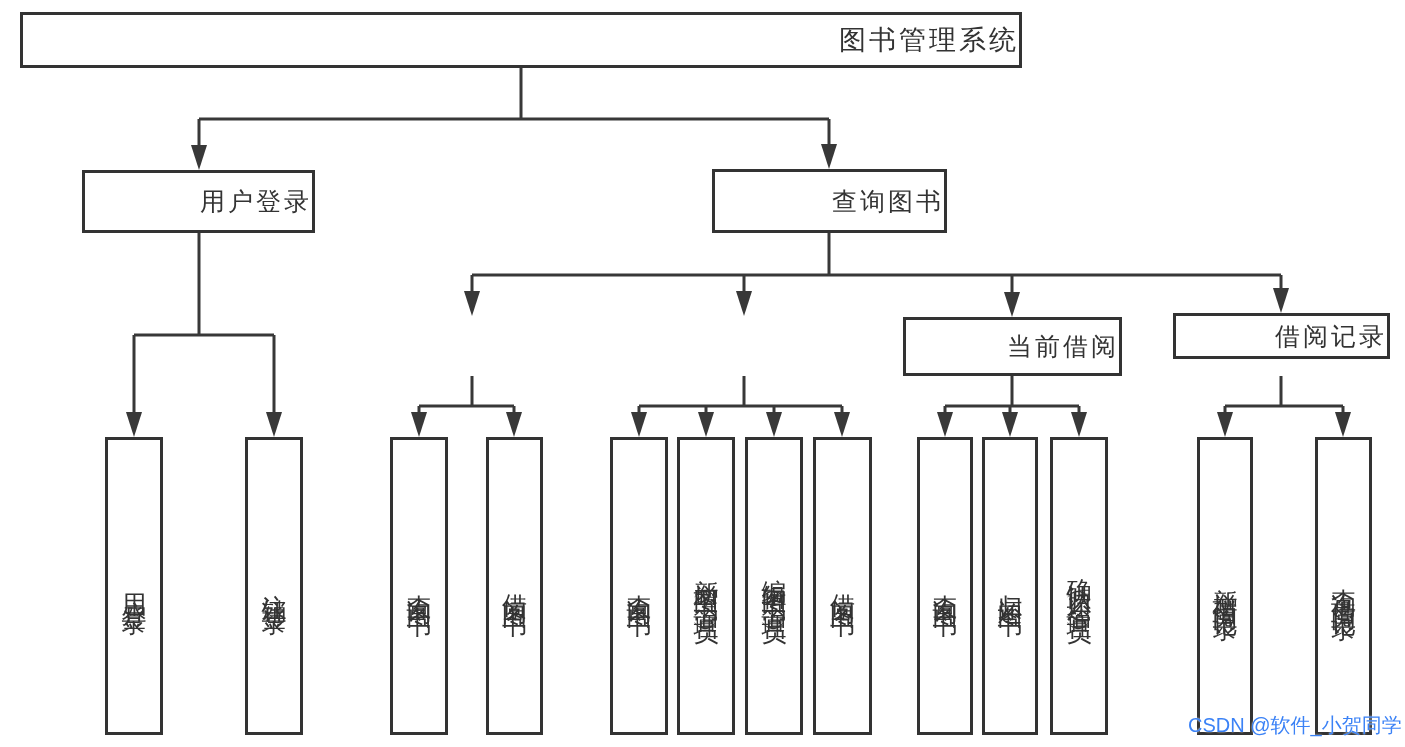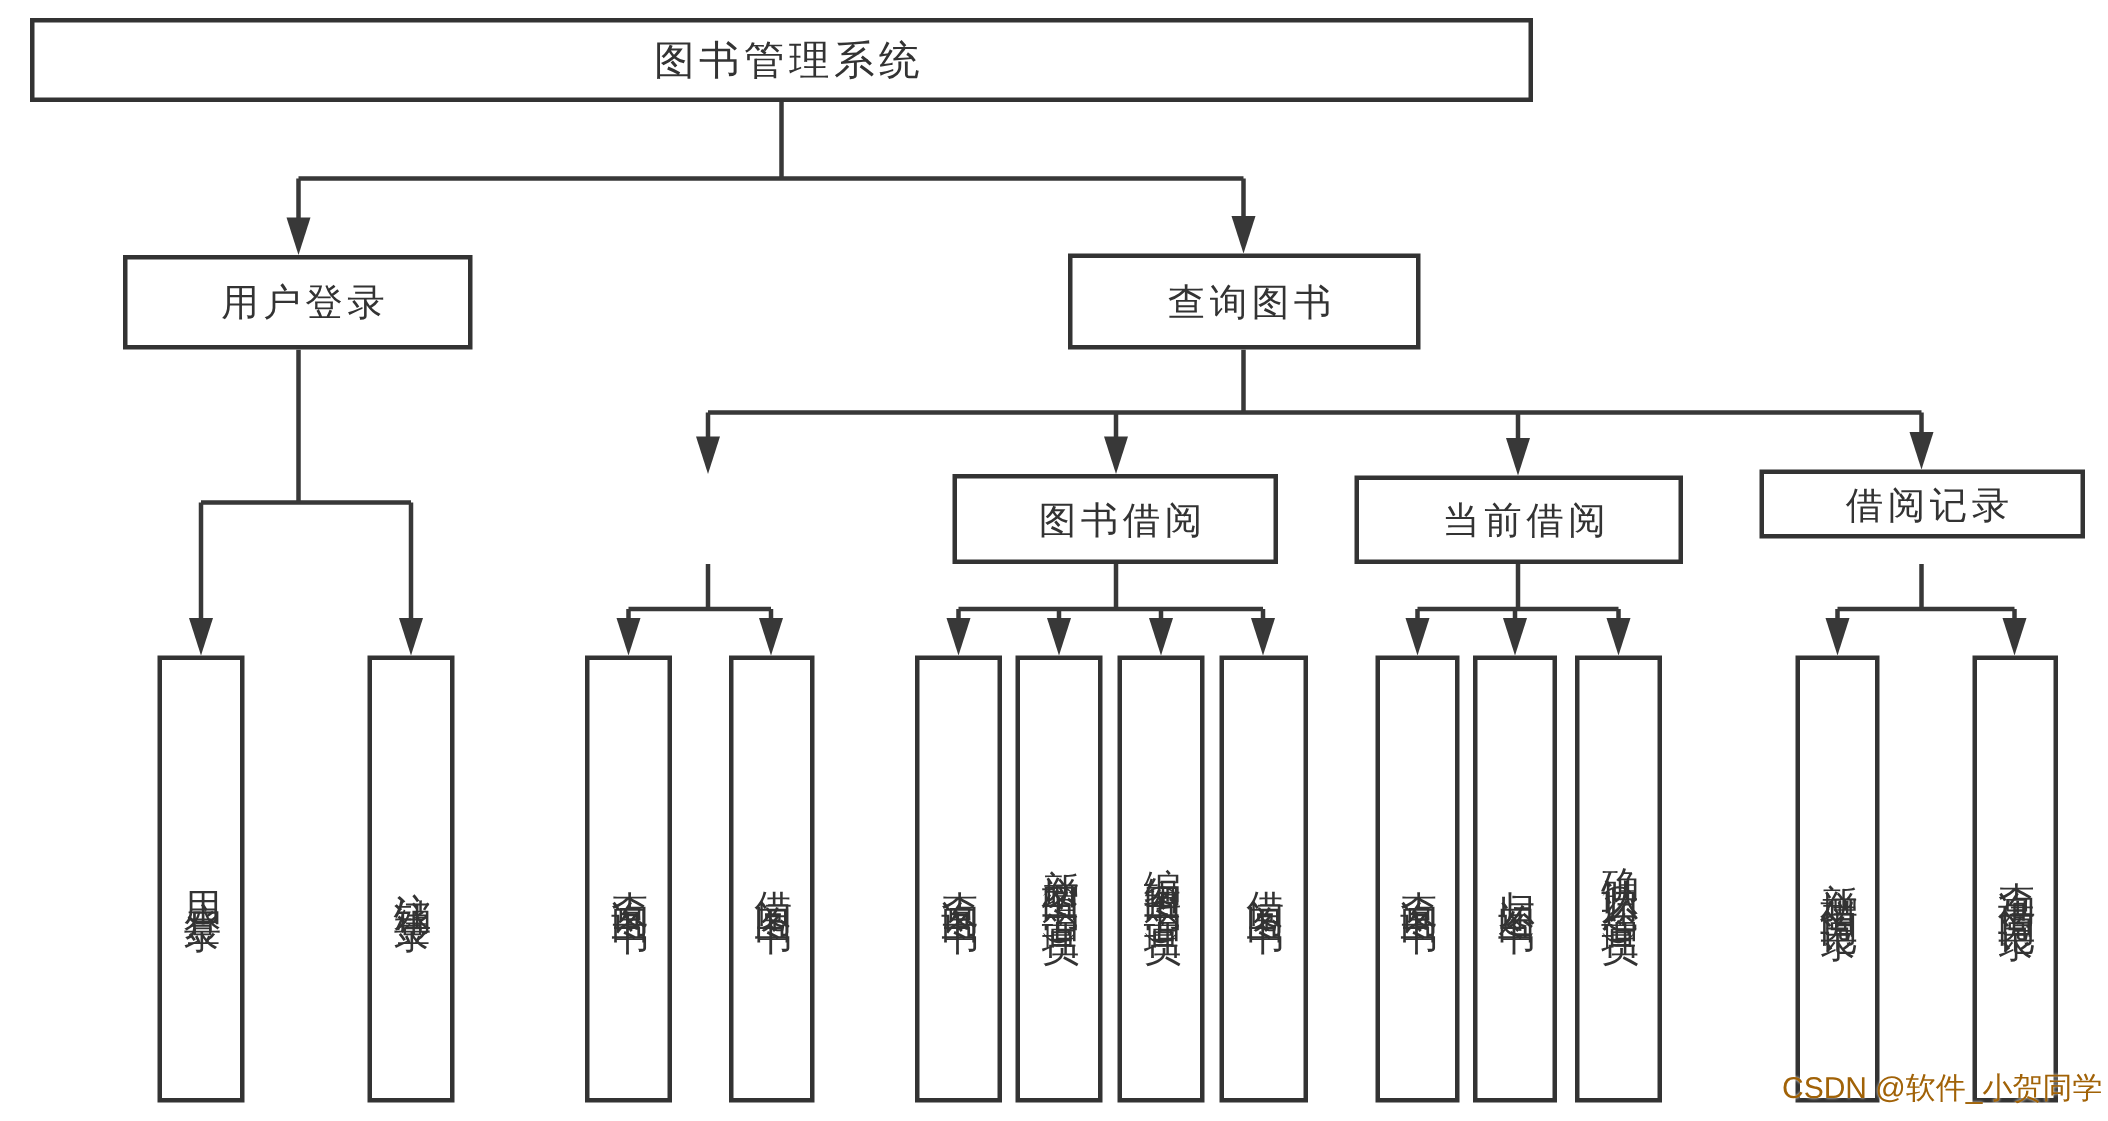--- a/index.html
+++ b/index.html
@@ -25,21 +25,21 @@
     fill: #383838;
     stroke: none;
   }
   .node {
     position: absolute;
     box-sizing: border-box;
     border: 3px solid #333333;
     background: #ffffff;
     display: flex;
     align-items: center;
-    justify-content: center;
+    justify-content: flex-end;
     color: #333333;
     font-size: 25px;
     letter-spacing: 3px;
     white-space: nowrap;
     padding-left: 10px;
   }
   .vnode {
     position: absolute;
     box-sizing: border-box;
     border: 3px solid #333333;
@@ -78,21 +78,21 @@
   #n-cb-return  { left: 982px;  width: 56px; }
   #n-cb-confirm { left: 1050px; width: 58px; }
   #n-br-add     { left: 1197px; width: 56px; }
   #n-br-query   { left: 1315px; width: 57px; }
   .watermark {
     position: absolute;
     left: 1188px;
     top: 712px;
     width: 210px;
     font-size: 20px;
-    color: #a16207;
+    color: #3b82f6;
     text-shadow: 0 0 2px #ffffff;
     white-space: nowrap;
     z-index: 5;
   }
 </style>
 </head>
 <body>
 
 <div class="canvas">
 
@@ -152,23 +152,20 @@
 
   <div class="node" id="n-user-login">
     <span>用户登录</span>
   </div>
 
   <div class="node" id="n-book-mgmt">
     <span>查询图书</span>
   </div>
 
 
-  <div class="node" id="n-book-borrow">
-    <span>图书借阅</span>
-  </div>
 
   <div class="node" id="n-current-borrow">
     <span>当前借阅</span>
   </div>
 
   <div class="node" id="n-borrow-records">
     <span>借阅记录</span>
   </div>
 
   <div class="vnode leaf" id="n-ul-login">

